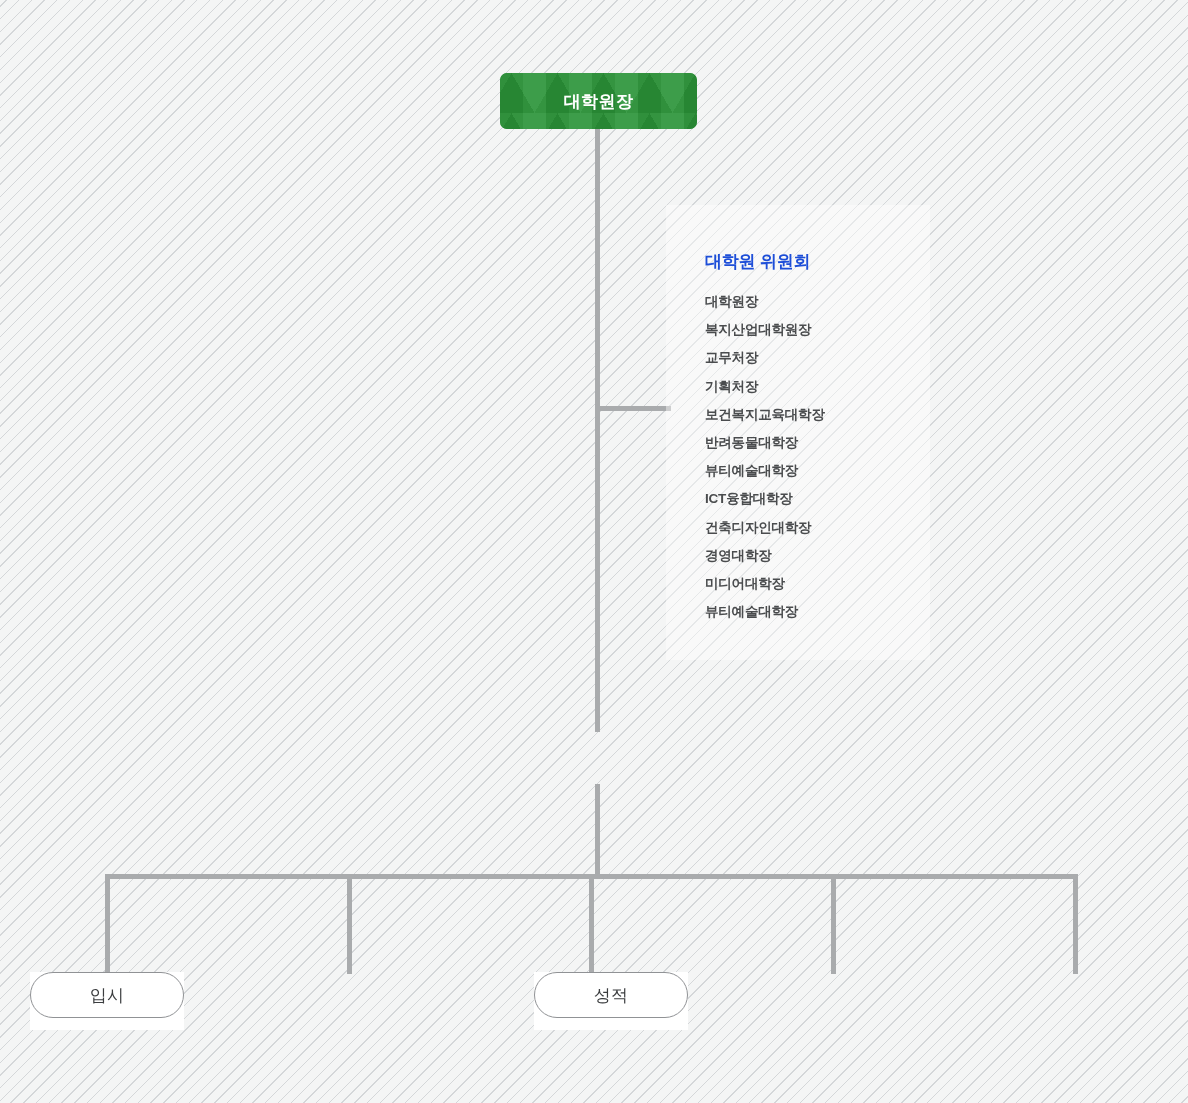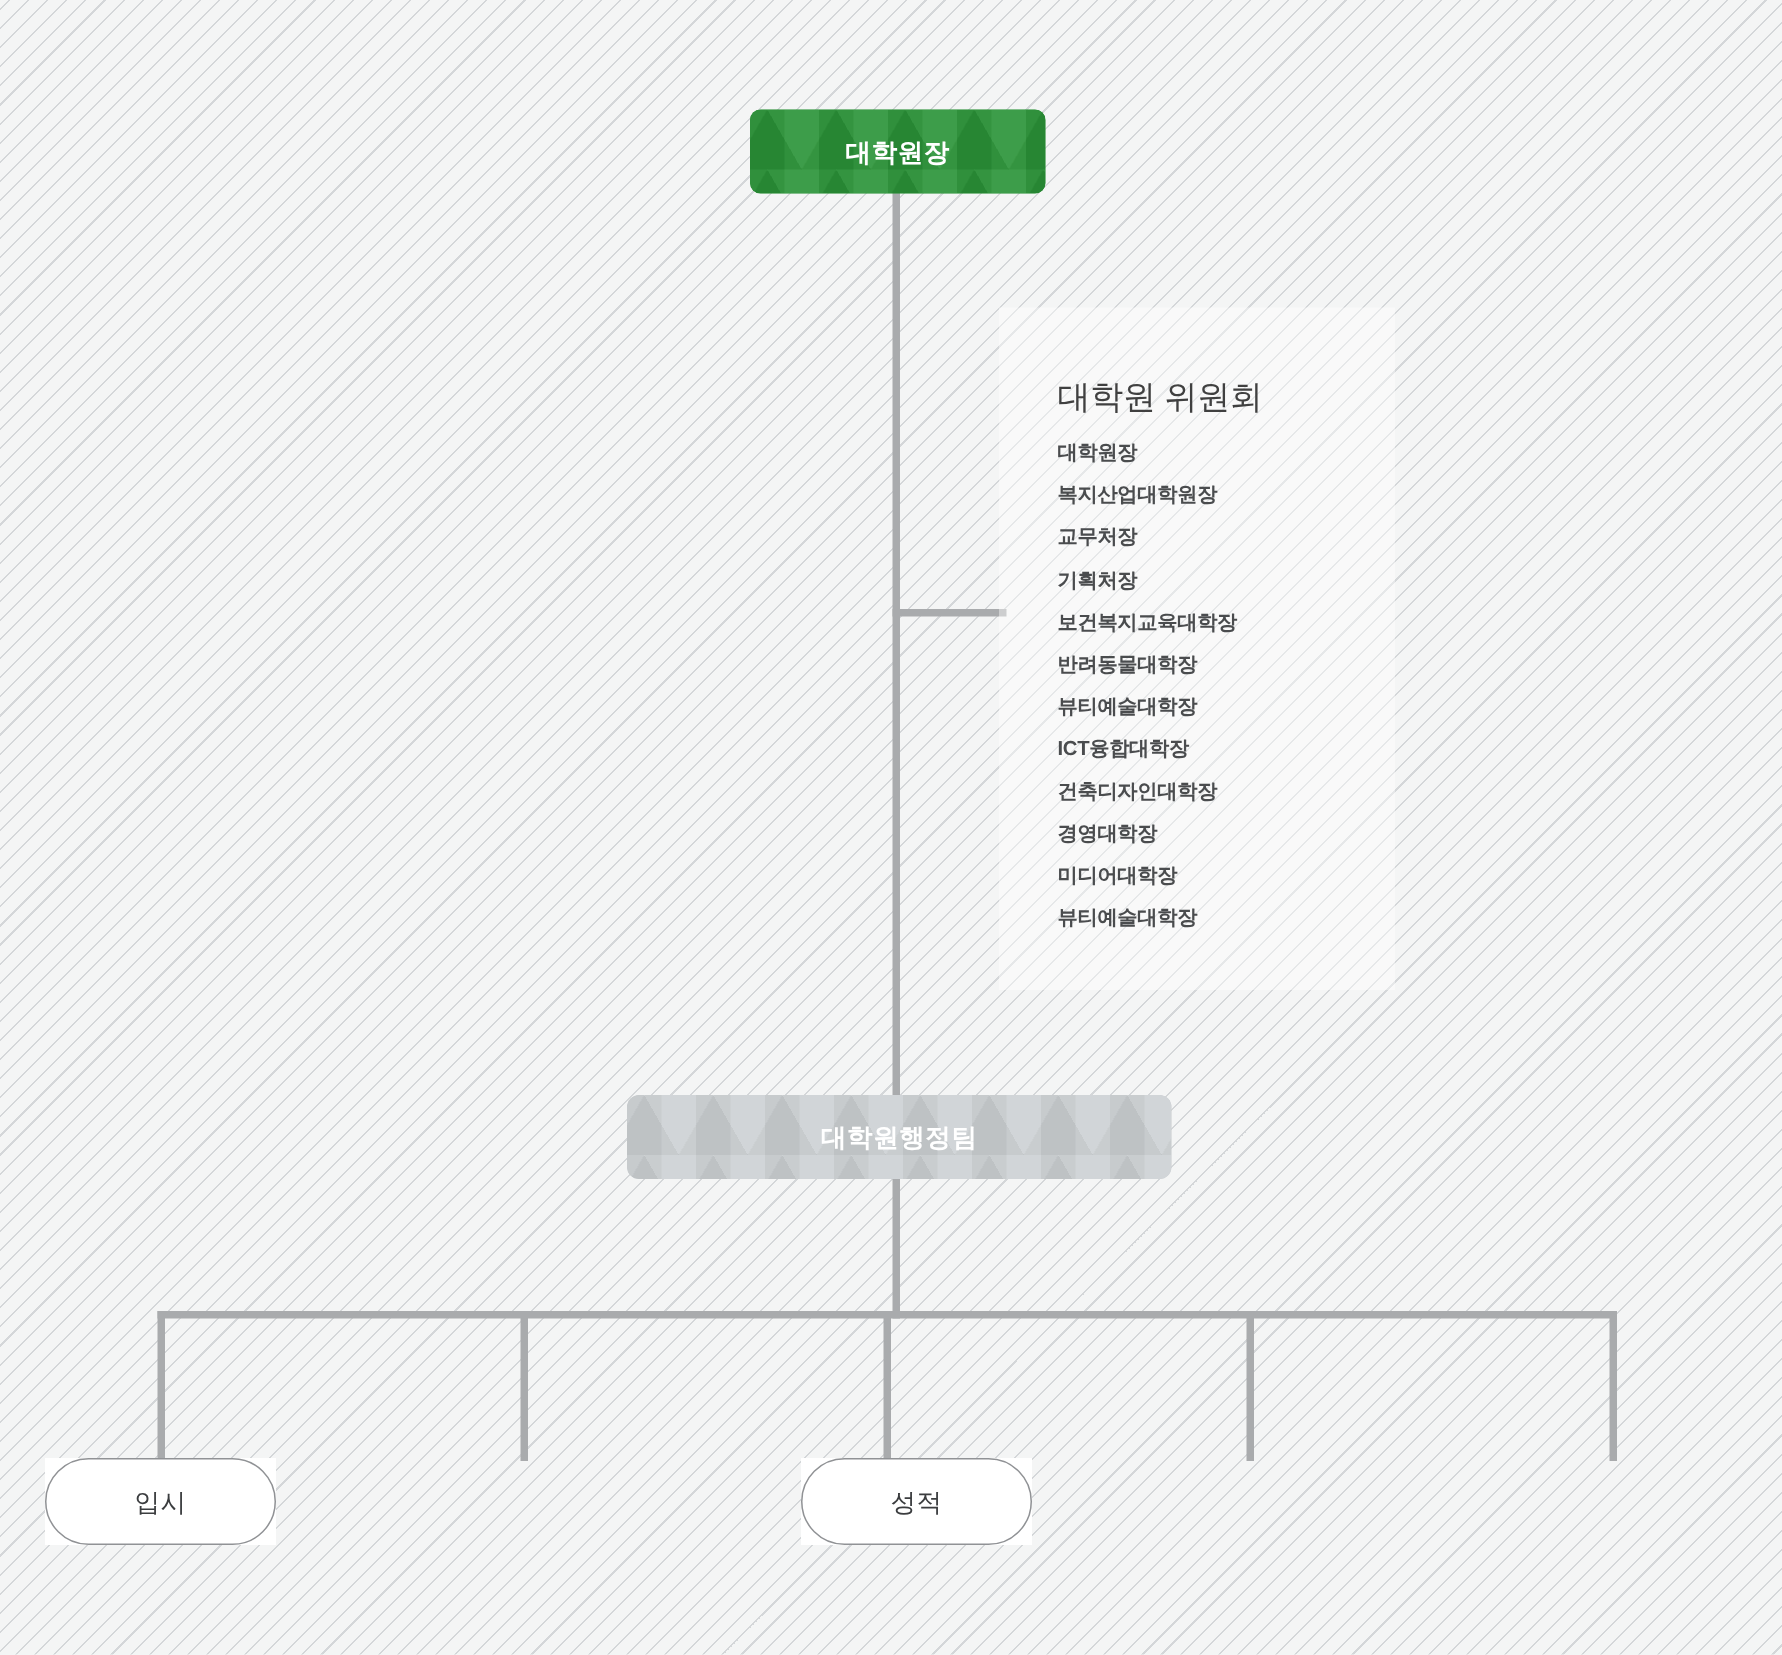--- a/index.html
+++ b/index.html
@@ -118,23 +118,23 @@
     left: 666px;
     top: 205px;
     width: 264px;
     height: 455px;
     background-color: rgba(255,255,255,0.42);
   }
   .committee-title {
     position: absolute;
     left: 39px;
     top: 45px;
-    font-size: 22px;
-    font-weight: normal;
-    color: #404040;
+    font-size: 17px;
+    font-weight: bold;
+    color: #1d4ed8;
     letter-spacing: -0.2px;
     white-space: nowrap;
   }
   .committee-list {
     position: absolute;
     left: 39px;
     top: 83px;
     margin: 0;
     padding: 0;
     list-style: none;
@@ -154,21 +154,21 @@
     top: 972px;
     width: 154px;
     height: 58px;
     background-color: #ffffff;
   }
   .pill {
     position: absolute;
     left: 0;
     top: 0;
     width: 154px;
-    height: 58px;
+    height: 46px;
     box-sizing: border-box;
     border: 1px solid #909295;
     border-radius: 29px;
     background-color: #ffffff;
     display: flex;
     align-items: center;
     justify-content: center;
   }
   .pill .node-label {
     font-size: 17px;
@@ -211,24 +211,20 @@
       <li>반려동물대학장</li>
       <li>뷰티예술대학장</li>
       <li>ICT융합대학장</li>
       <li>건축디자인대학장</li>
       <li>경영대학장</li>
       <li>미디어대학장</li>
       <li>뷰티예술대학장</li>
     </ul>
   </div>
 
-  <div class="node-gray">
-    <span class="tri-pattern"></span>
-    <span class="node-label">대학원행정팀</span>
-  </div>
 
   <div class="pill-wrap" style="left:30px;">
     <div class="pill">
       <span class="node-label">입시</span>
     </div>
   </div>
 
 
   <div class="pill-wrap" style="left:534px;">
     <div class="pill">

